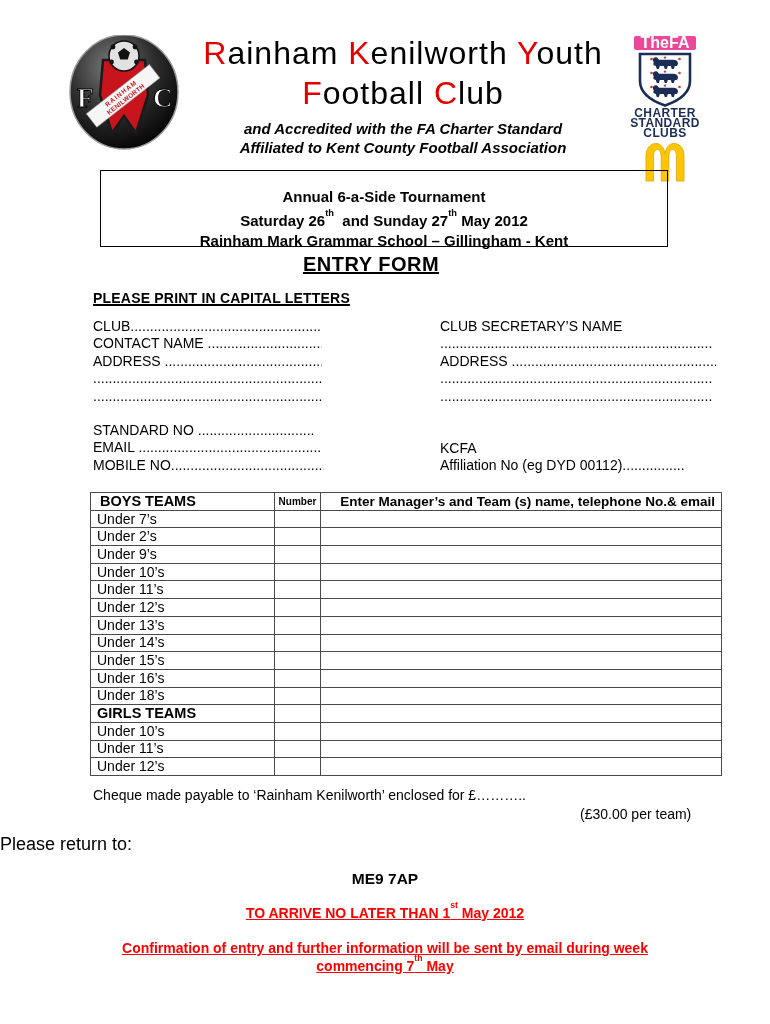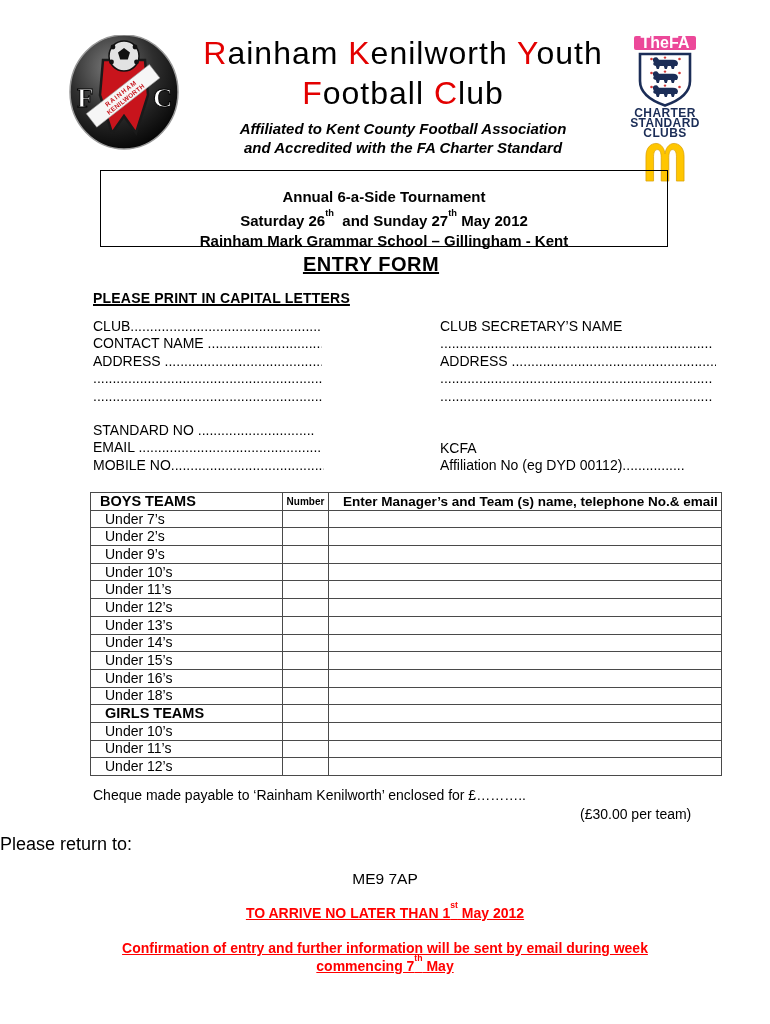--- a/index.html
+++ b/index.html
@@ -29,32 +29,32 @@
     text-decoration:underline;text-decoration-thickness:1.5px;letter-spacing:.2px;}
   
   .col{position:absolute;font-size:14px;line-height:17.4px;white-space:nowrap;overflow:hidden;}
   .col div{overflow:hidden;}
   #col-left{left:93px;top:318px;width:229px;}
   #col-right{left:440px;top:318px;width:276px;}
   #col-phone{left:93px;top:422px;width:231px;}
   #col-kcfa{left:440px;top:440px;width:278px;}
   
   .teams-table{position:absolute;left:90px;top:492px;width:632px;border-collapse:collapse;table-layout:fixed;}
-  .teams-table th,.teams-table td{border:1px solid #4a4a4a;padding:0 14px;height:16.7px;
+  .teams-table th,.teams-table td{border:1px solid #4a4a4a;padding:0 6px;height:16.7px;
     font-size:14px;line-height:15px;text-align:left;overflow:hidden;white-space:nowrap;font-weight:normal;}
   .teams-table th.c1{width:168px;font-weight:bold;font-size:14.5px;padding-left:9px;}
   .teams-table th.c2{width:45px;font-weight:bold;font-size:10px;text-align:center;padding:0;}
   .teams-table th.c3{font-weight:bold;text-align:right;font-size:13.5px;}
   .teams-table td.section{font-weight:bold;font-size:14.5px;}
   
   .cheque-line{position:absolute;left:93px;top:787px;font-size:14px;}
   .per-team{position:absolute;left:580px;top:806px;font-size:14px;}
   .return-label{position:absolute;left:0;right:0;top:834px;text-align:left;font-size:18px;}
   .return-addr1{position:absolute;left:0;right:0;top:851px;text-align:center;font-size:15.5px;font-weight:bold;}
-  .return-addr2{position:absolute;left:0;right:0;top:870px;text-align:center;font-size:15.5px;font-weight:normal;}
+  .return-addr2{position:absolute;left:0;right:0;top:870px;text-align:center;font-size:15.5px;font-weight:bold;}
   .red-line{position:absolute;left:0;right:0;text-align:center;font-size:14px;font-weight:bold;
     color:var(--deadline-red,#f00);text-decoration:underline;}
   .deadline{top:904px;}
   .confirm1{top:940px;}
   .confirm2{top:957px;}
 </style>
 </head>
 <body>
 
 <div class="page">
@@ -87,22 +87,22 @@
   </svg>
 
   <div class="title-block">
     <div class="title-line">
       <span class="red-letter">R</span><span>ainham </span><span class="red-letter">K</span><span>enilworth </span><span class="red-letter">Y</span><span>outh</span>
     </div>
     <div class="title-line">
       <span class="red-letter">F</span><span>ootball </span><span class="red-letter">C</span><span>lub</span>
     </div>
     <div class="subtitle">
+      <div>and Accredited with the FA Charter Standard</div>
       <div>Affiliated to Kent County Football Association</div>
-      <div>and Accredited with the FA Charter Standard</div>
     </div>
   </div>
 
   <div class="fa-block">
     <div class="fa-wordmark">TheFA</div>
     <svg class="fa-shield" width="58" height="56" viewBox="0 0 58 56">
       <defs>
         <g id="lion">
           <path d="M13 7 q-2.5 -4.5 0.5 -5.5 q2.5 -1 3.5 1 l1 1.2 h14 q5 0 5 4 l-1 2.2 h-2.2 l-1 3 h-2 l-1 -3 h-3 l-1 3 h-2 l-1 -3 h-4 l-1 3 h-2 l-1 -3 q-3.3 -0.2 -2.3 -3.4 z" fill="#1b2d57"></path>
           <circle cx="10.5" cy="3" r="1.3" fill="#d23a3a"></circle>

